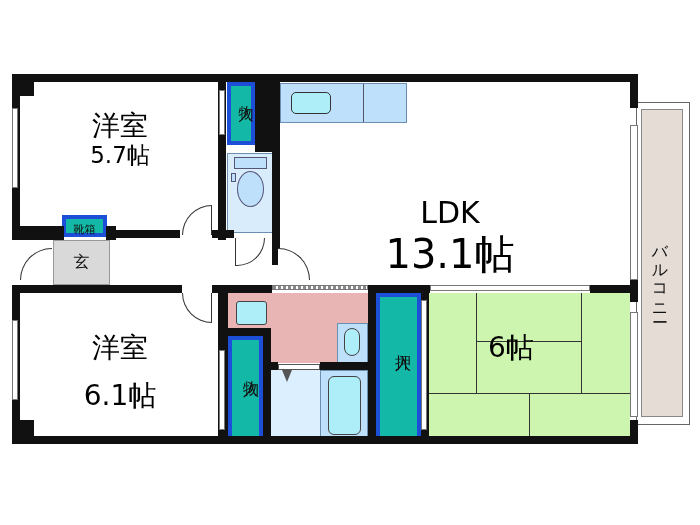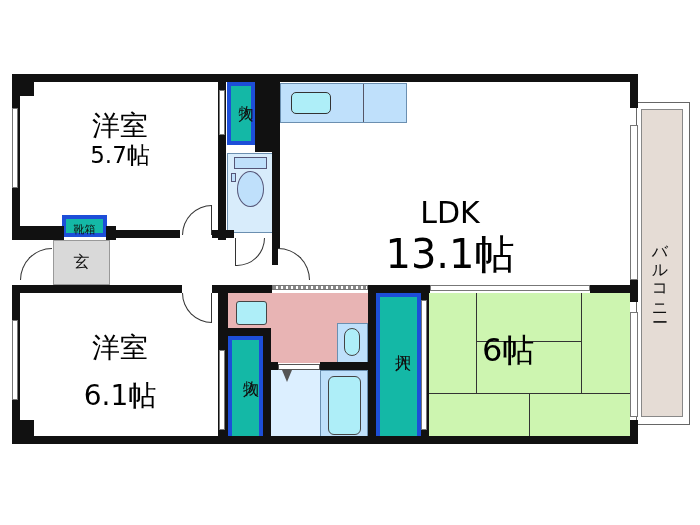--- a/index.html
+++ b/index.html
@@ -138,14 +138,14 @@
 </div>
 <div class="room-label" style="left:380px; top:148px; width:140px;margin-top:48px;">
   <div style="font-size:30px;">LDK</div>
   <div style="font-size:40px;">13.1帖</div>
 </div>
 <div class="room-label" style="left:60px; top:332px; width:120px;">
   <div style="font-size:28px;">洋室</div>
   <div style="font-size:28px;margin-top:16px;">6.1帖</div>
 </div>
 <div class="room-label" style="left:482px; top:332px; width:100px; text-align:left;">
-  <div style="font-size:32px; ">6帖</div>
+  <div style="font-size:28px; margin-left:6px;">6帖</div>
 </div>
 
 </body></html>

